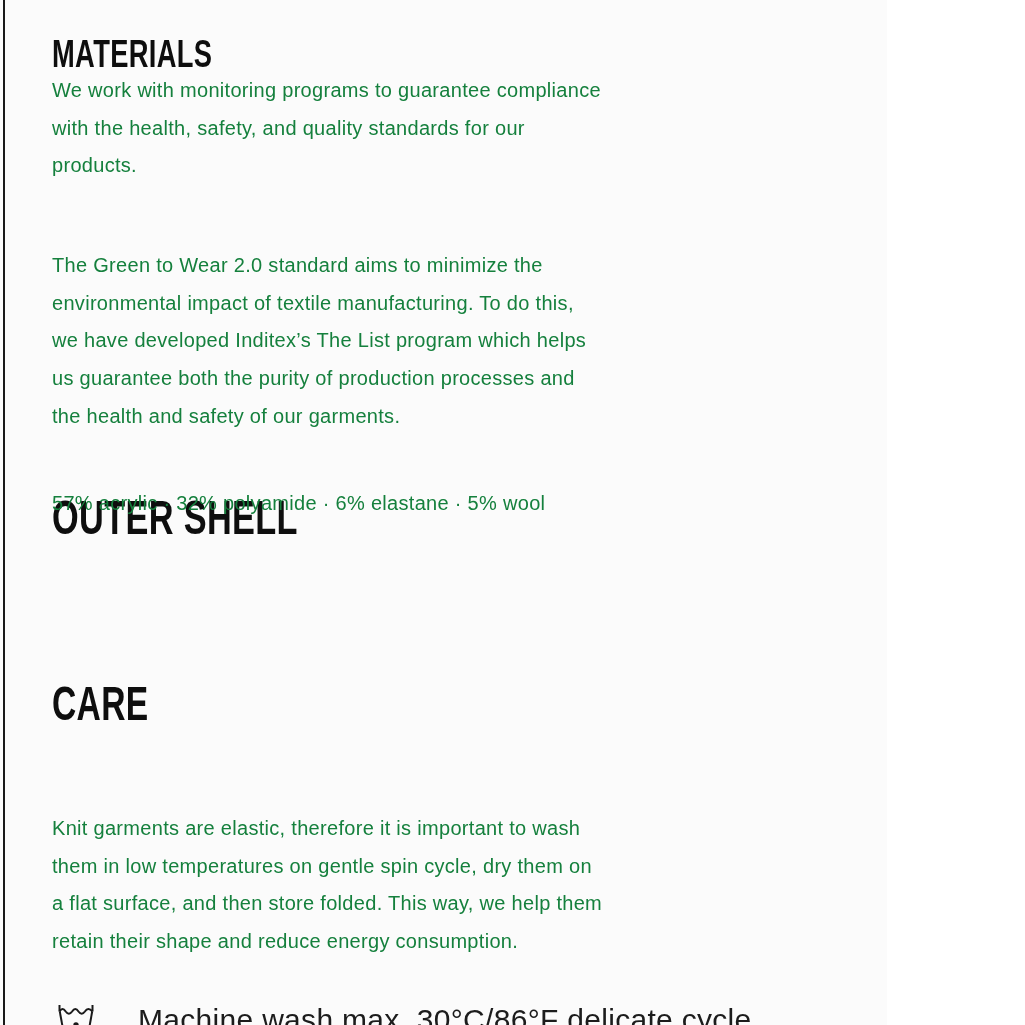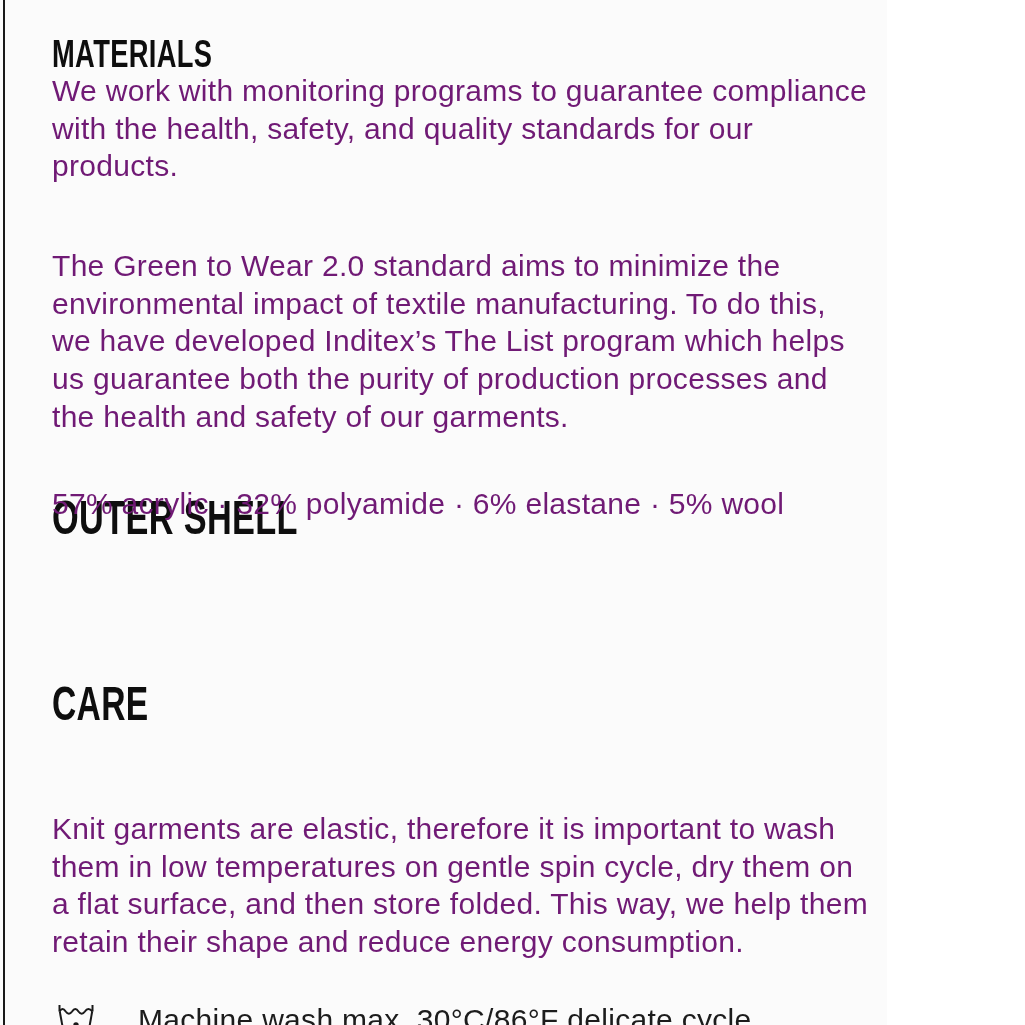--- a/index.html
+++ b/index.html
@@ -22,24 +22,24 @@
     width: 2px;
     height: 100%;
     background: #191919;
   }
   .blk {
     position: absolute;
     left: 52px;
     width: 958px;
   }
   .body-text {
-    font-size: 30px;
+    font-size: 20px;
     line-height: 37.7px;
     letter-spacing: 0.3px;
-    color: #701a75;
+    color: #15803d;
     white-space: pre-line;
   }
   .hd {
     color: #0e0e0e;
     font-weight: 700;
     line-height: 1;
     white-space: pre-line;
   }
   .cond {
     display: inline-block;

